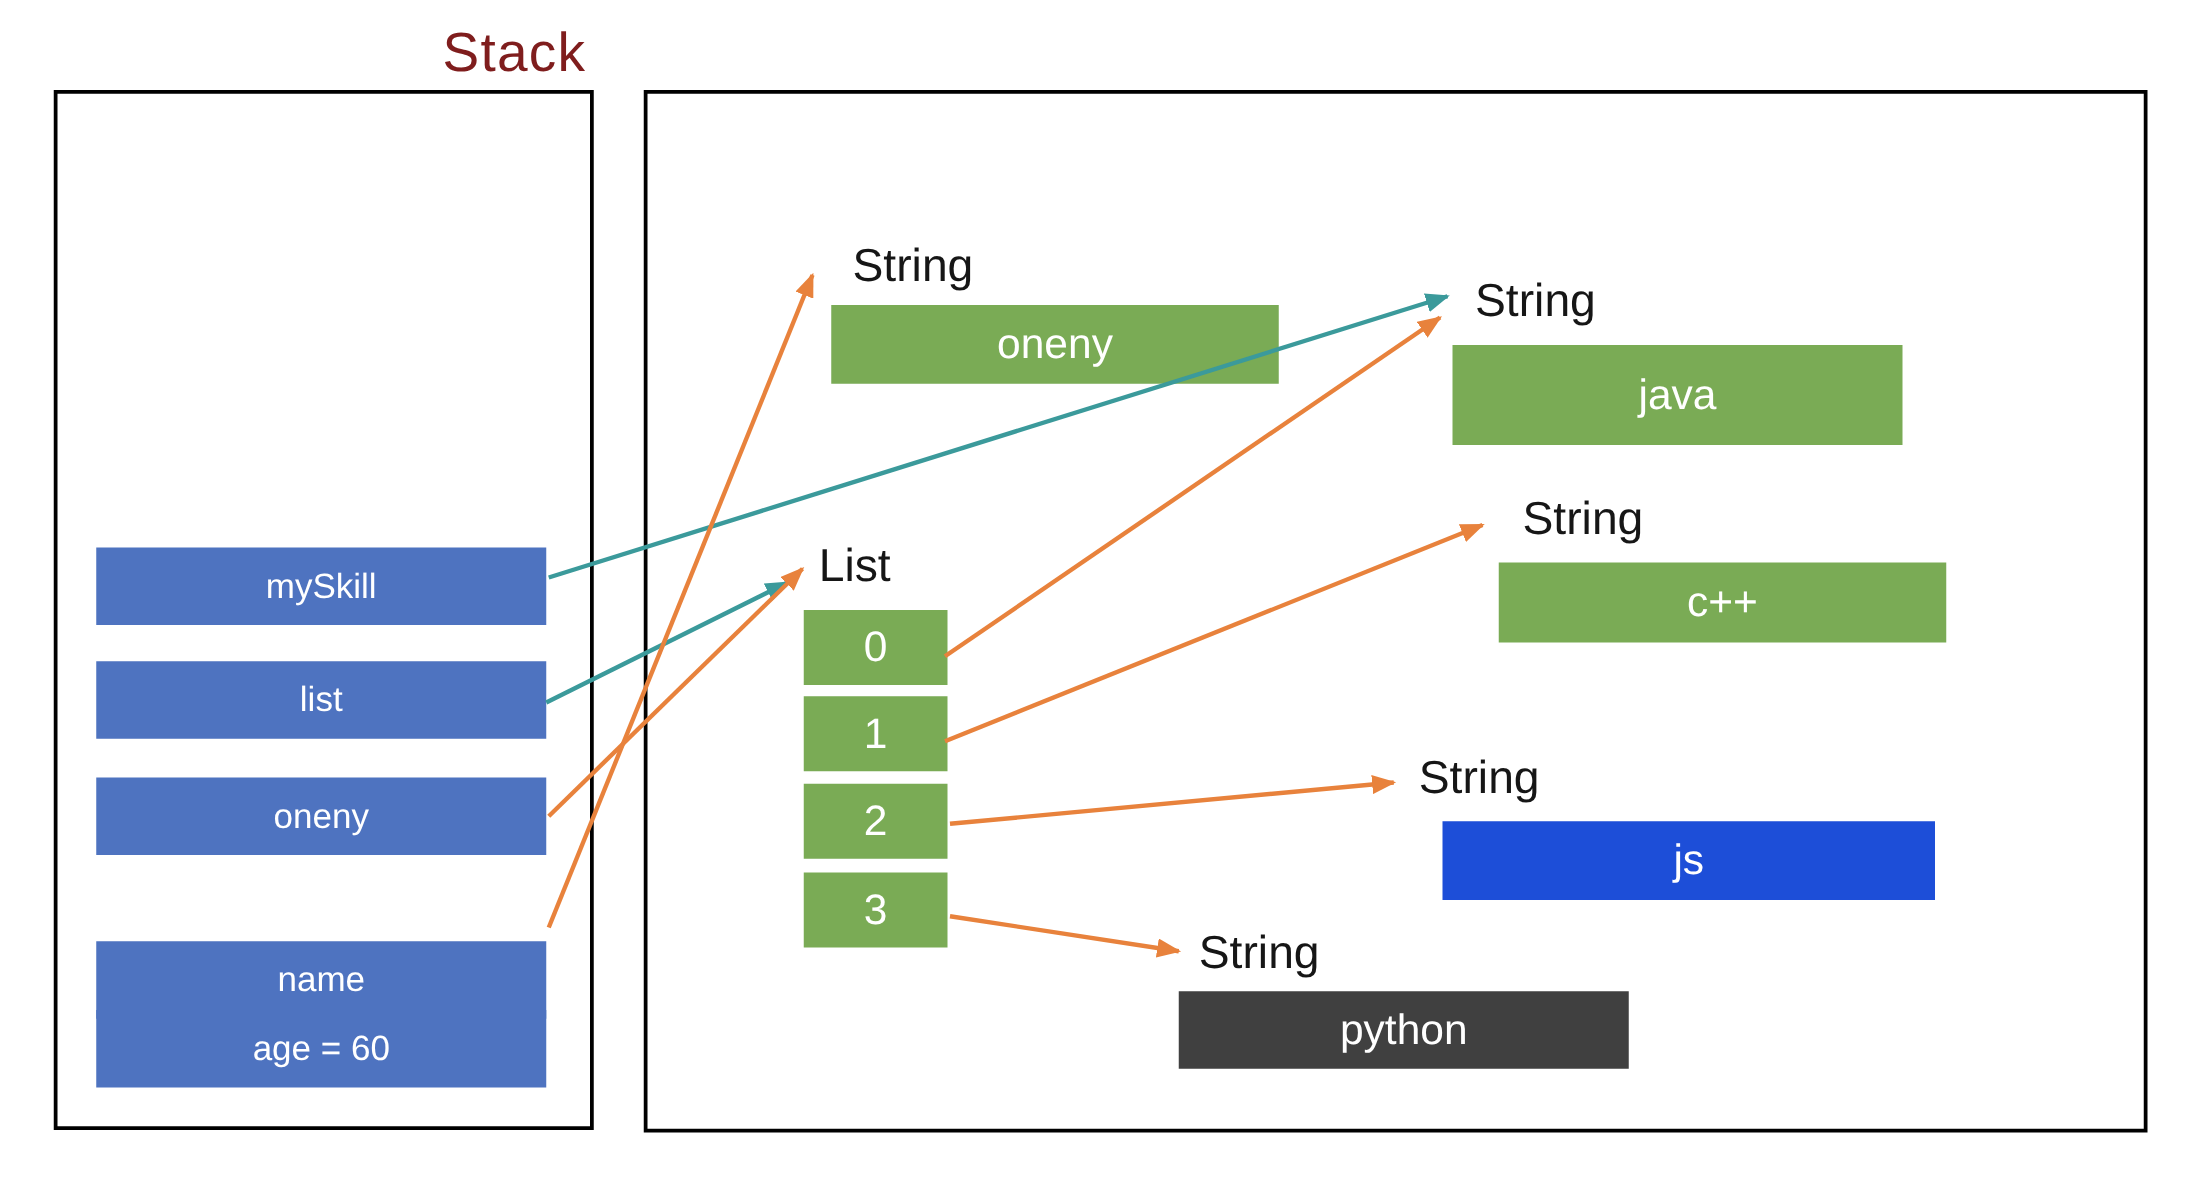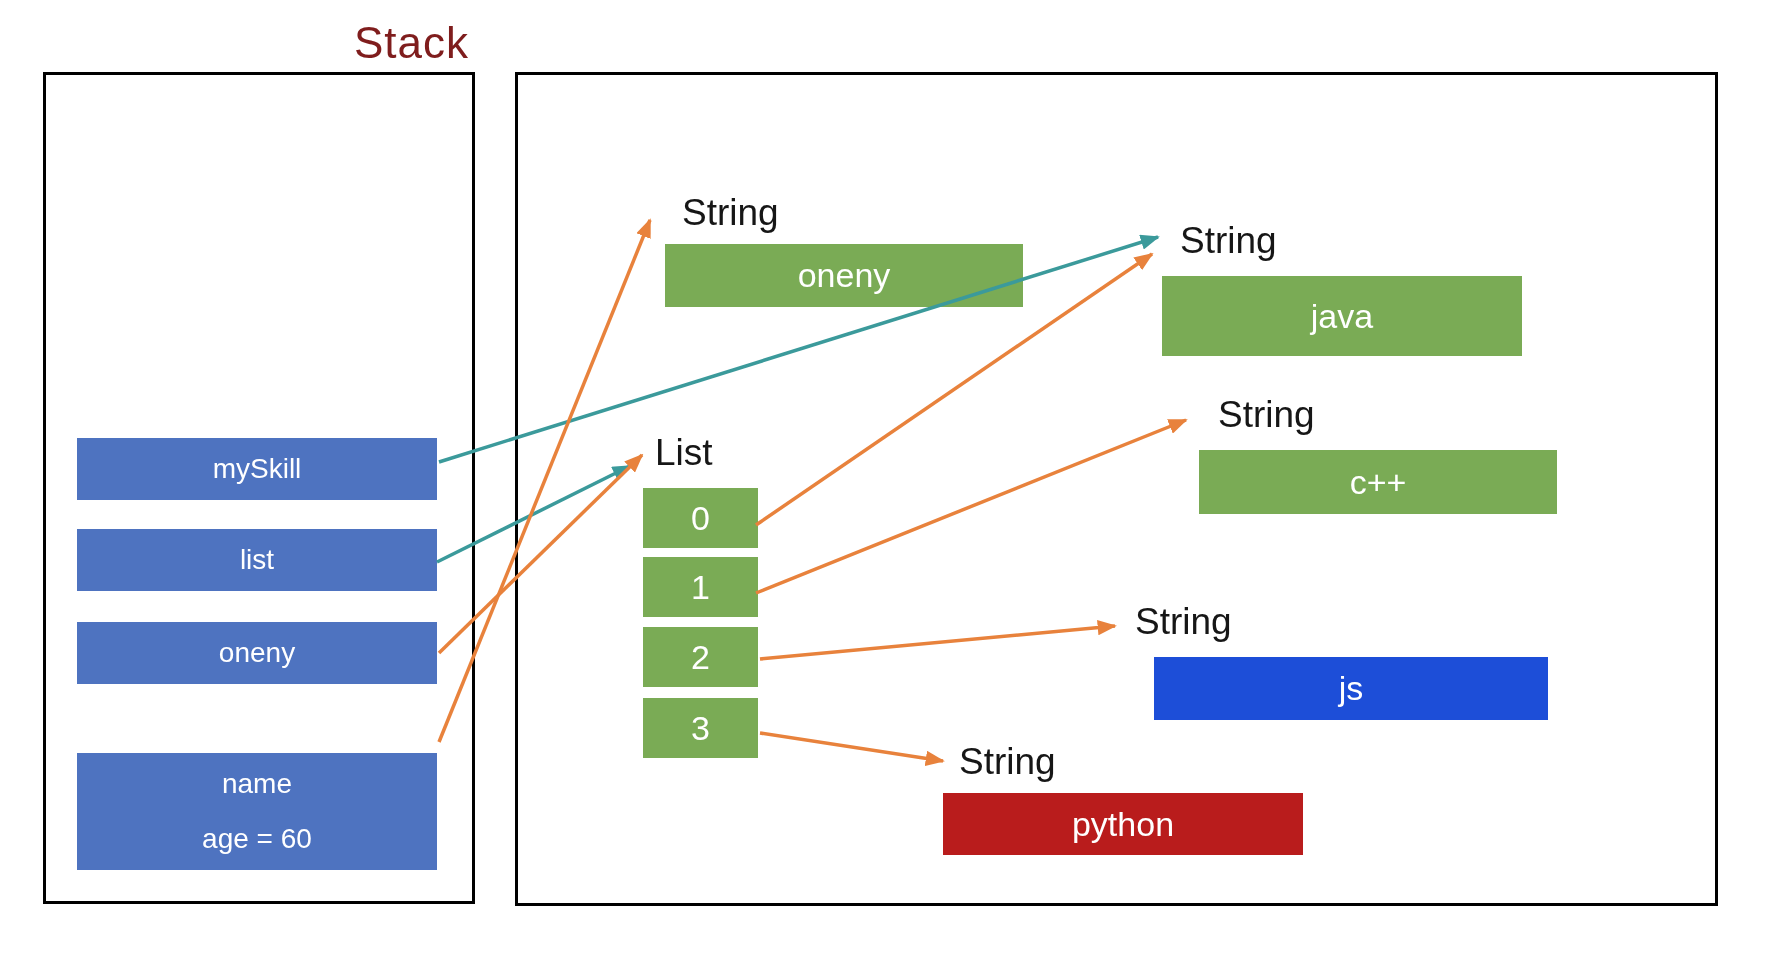--- a/index.html
+++ b/index.html
@@ -69,21 +69,21 @@
       </div>
       <div class="heap-type-label" style="left: 1218px; top: 394px;">String</div>
       <div class="heap-value-box" style="left: 1199px; top: 450px; width: 358px; height: 64px; background: rgb(122, 171, 85);">
         <span>c++</span>
       </div>
       <div class="heap-type-label" style="left: 1135px; top: 601px;">String</div>
       <div class="heap-value-box" style="left: 1118px; top: 657px; width: 394px; height: 63px; background: #1d4ed8; margin-left: 36px;">
         <span>js</span>
       </div>
       <div class="heap-type-label" style="left: 959px; top: 741px;">String</div>
-      <div class="heap-value-box" style="left: 943px; top: 793px; width: 360px; height: 62px; background: #b91c1c;">
+      <div class="heap-value-box" style="left: 943px; top: 793px; width: 360px; height: 62px; background: #404040;">
         <span>python</span>
       </div>
       <div class="heap-type-label" style="left: 655px; top: 432px;">List</div>
       <div class="list-cell" style="left: 643px; top: 488px; width: 115px; height: 60px; background: rgb(122, 171, 85);">
         <span>0</span>
       </div>
       <div class="list-cell" style="left: 643px; top: 557px; width: 115px; height: 60px; background: rgb(122, 171, 85);">
         <span>1</span>
       </div>
       <div class="list-cell" style="left: 643px; top: 627px; width: 115px; height: 60px; background: rgb(122, 171, 85);">

